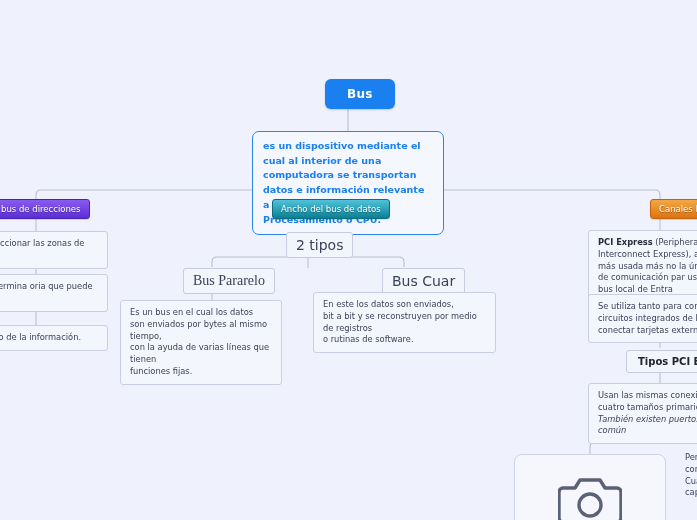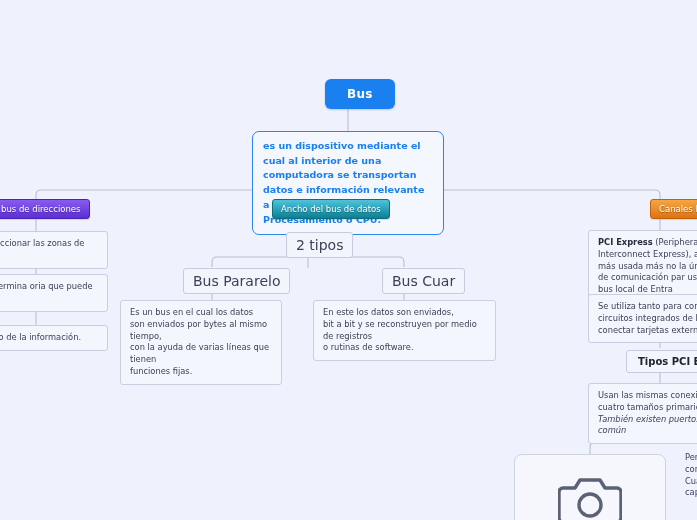--- a/index.html
+++ b/index.html
@@ -170,30 +170,30 @@
   <div class="node text-box" style="left:-42px; top:231px; width:150px;">ara direccionar las zonas de sitivos</div>
 
   <div class="node text-box" style="left:-42px; top:274px; width:150px;">dor determina oria que puede ser</div>
 
   <div class="node text-box" style="left:-42px; top:325px; width:150px;">l destino de la información.</div>
 
   <div class="node badge badge-teal" style="left:272px; top:199px;text-align:center;">Ancho del bus de datos</div>
 
   <div class="node label-box" style="left:286px; top:232px;">2 tipos</div>
 
-  <div class="node label-box" style="left:183px; top:268px;">Bus Pararelo</div>
+  <div class="node label-box" style="left:183px; top:268px;font-family:Liberation Serif, serif;">Bus Pararelo</div>
 
   <div class="node text-box" style="left:120px; top:300px; width:162px; white-space:pre-line;">Es un bus en el cual los datos
 son enviados por bytes al mismo tiempo,
 con la ayuda de varias líneas que tienen
 funciones fijas.</div>
 
   <div class="node label-box" style="left:382px; top:268px;">Bus Cuar</div>
 
-  <div class="node text-box" style="left:313px; top:300px; width:183px; white-space:pre-line;">En este los datos son enviados,
+  <div class="node text-box" style="left:313px; top:292px; width:183px; white-space:pre-line;">En este los datos son enviados,
 bit a bit y se reconstruyen por medio de registros
 o rutinas de software.</div>
 
   <div class="node badge badge-orange" style="left:650px; top:199px;">Canales PC</div>
 
   <div class="node text-box" style="left:588px; top:230px; width:170px;">
     <b>PCI Express</b><span> (Peripheral Com Interconnect Express), abrevi es la más usada más no la ún Estándar de comunicación par usado como bus local de Entra</span>
   </div>
 
   <div class="node text-box" style="left:588px; top:294px; width:170px;">Se utiliza tanto para conexión circuitos integrados de las pla conectar tarjetas externas</div>

